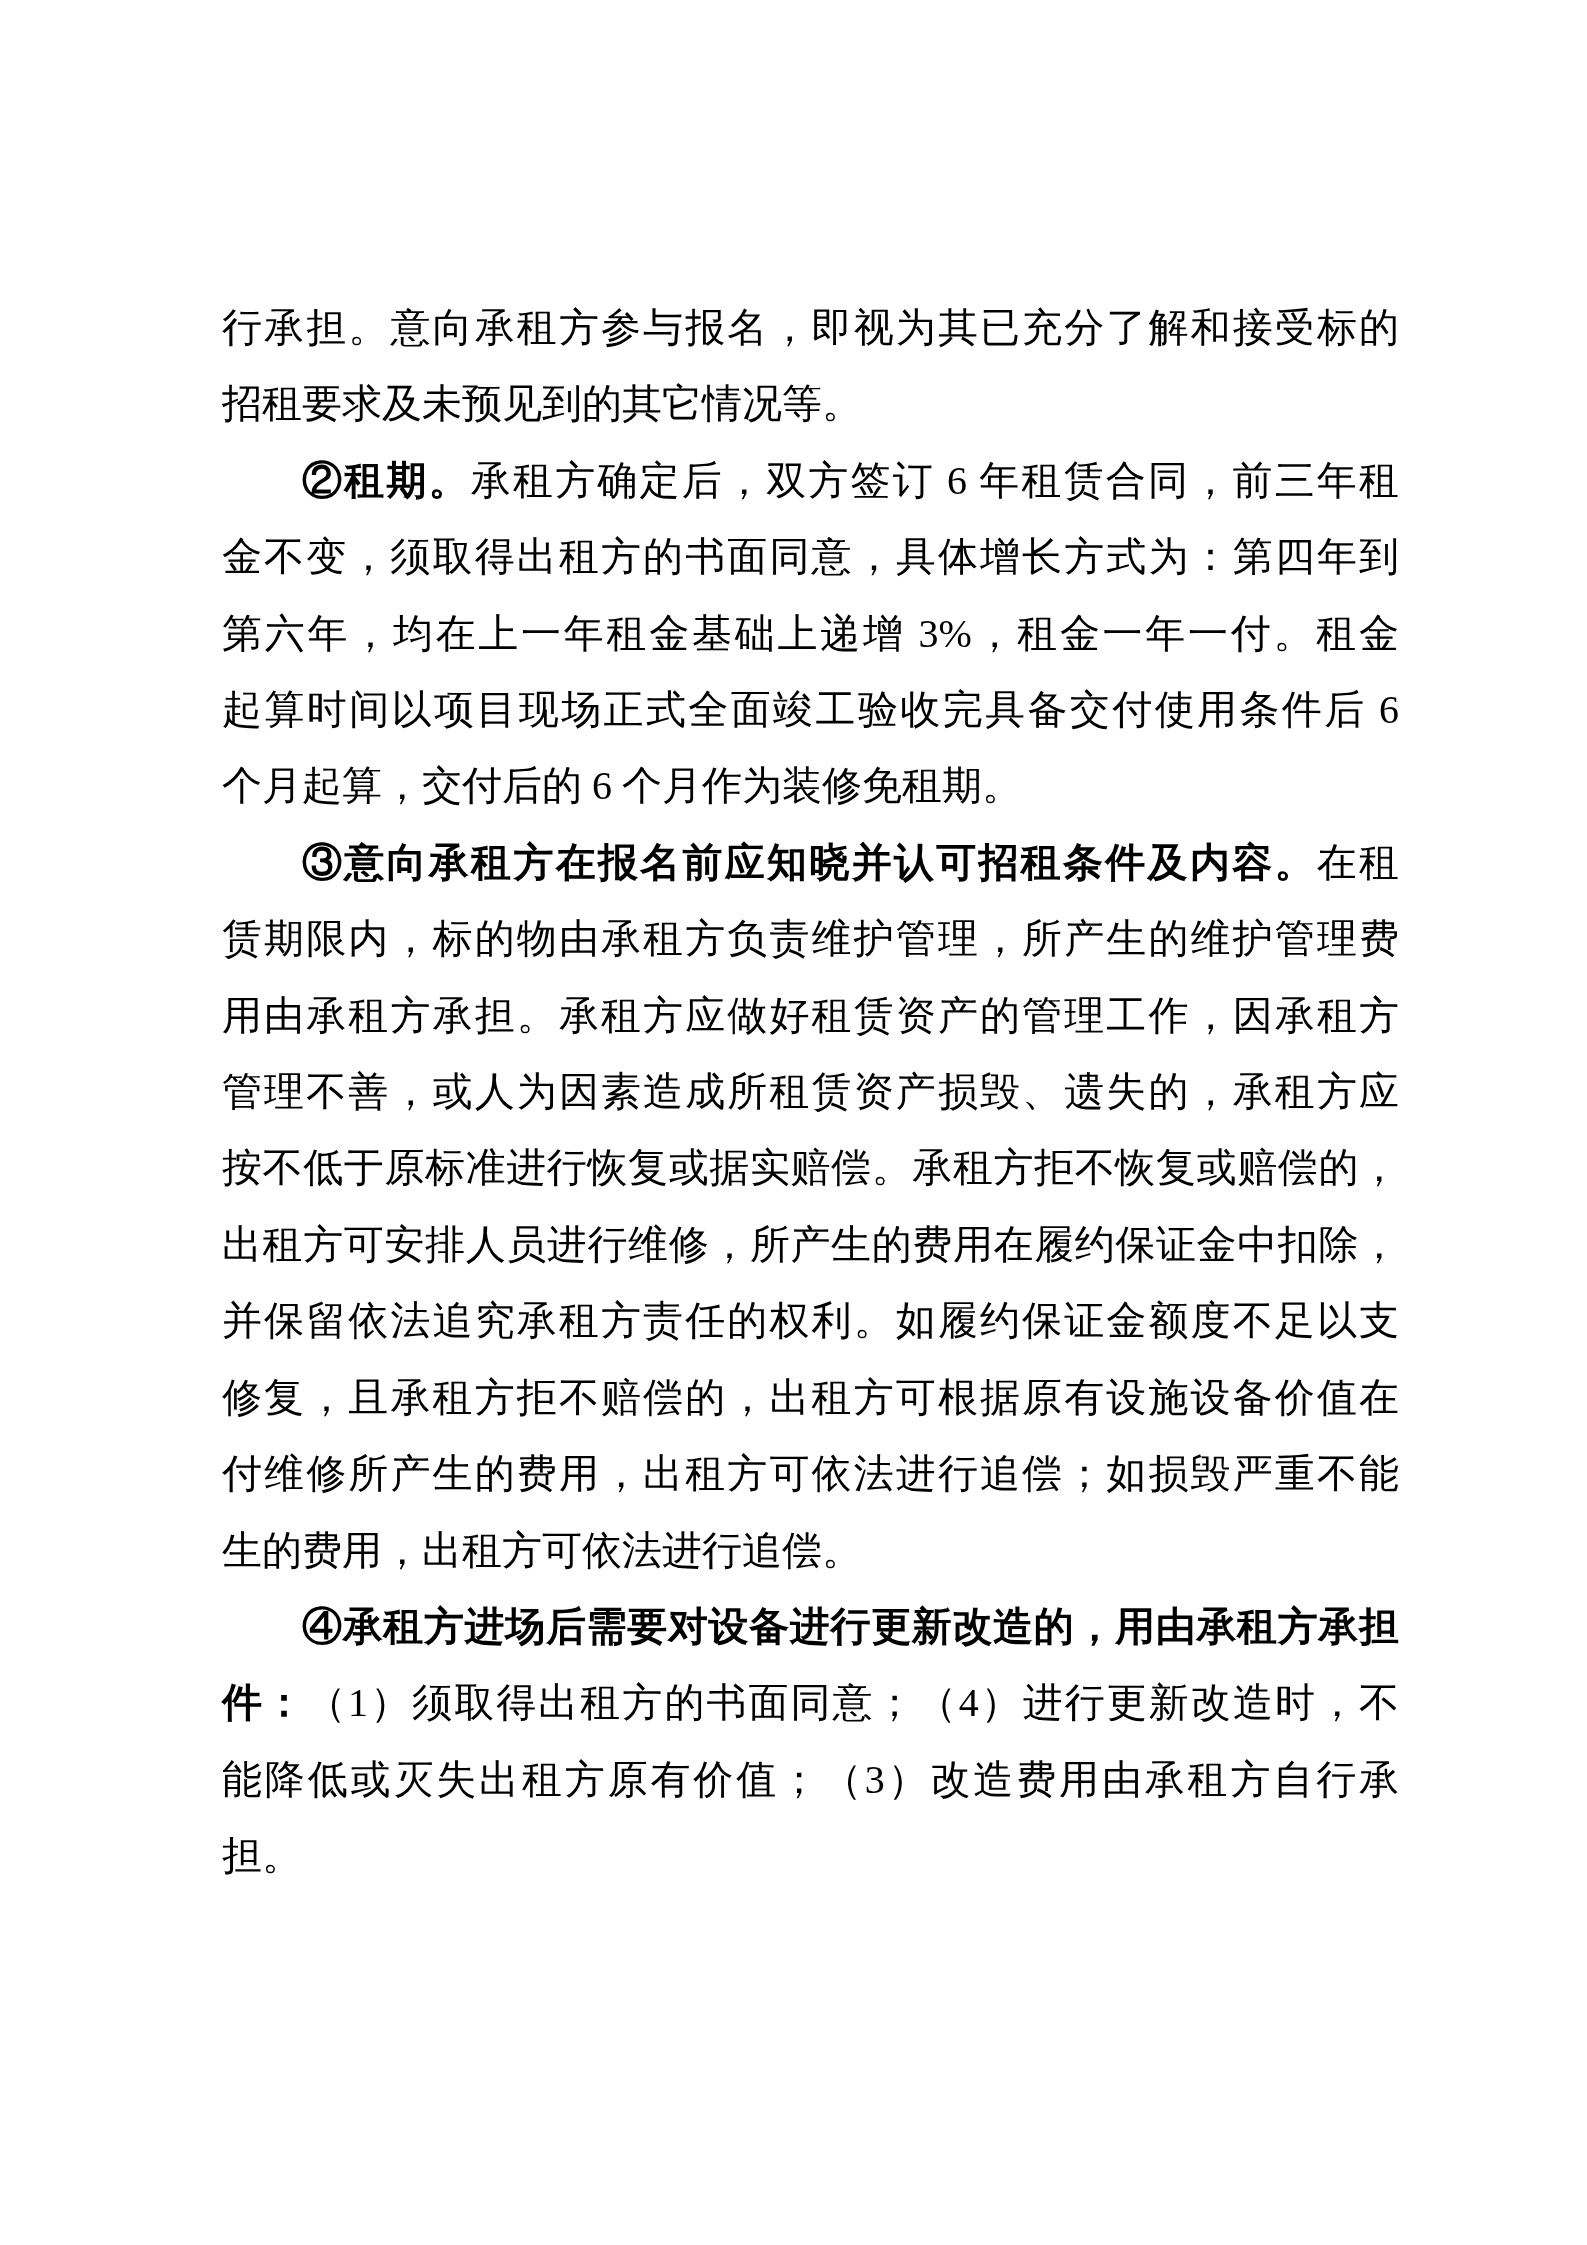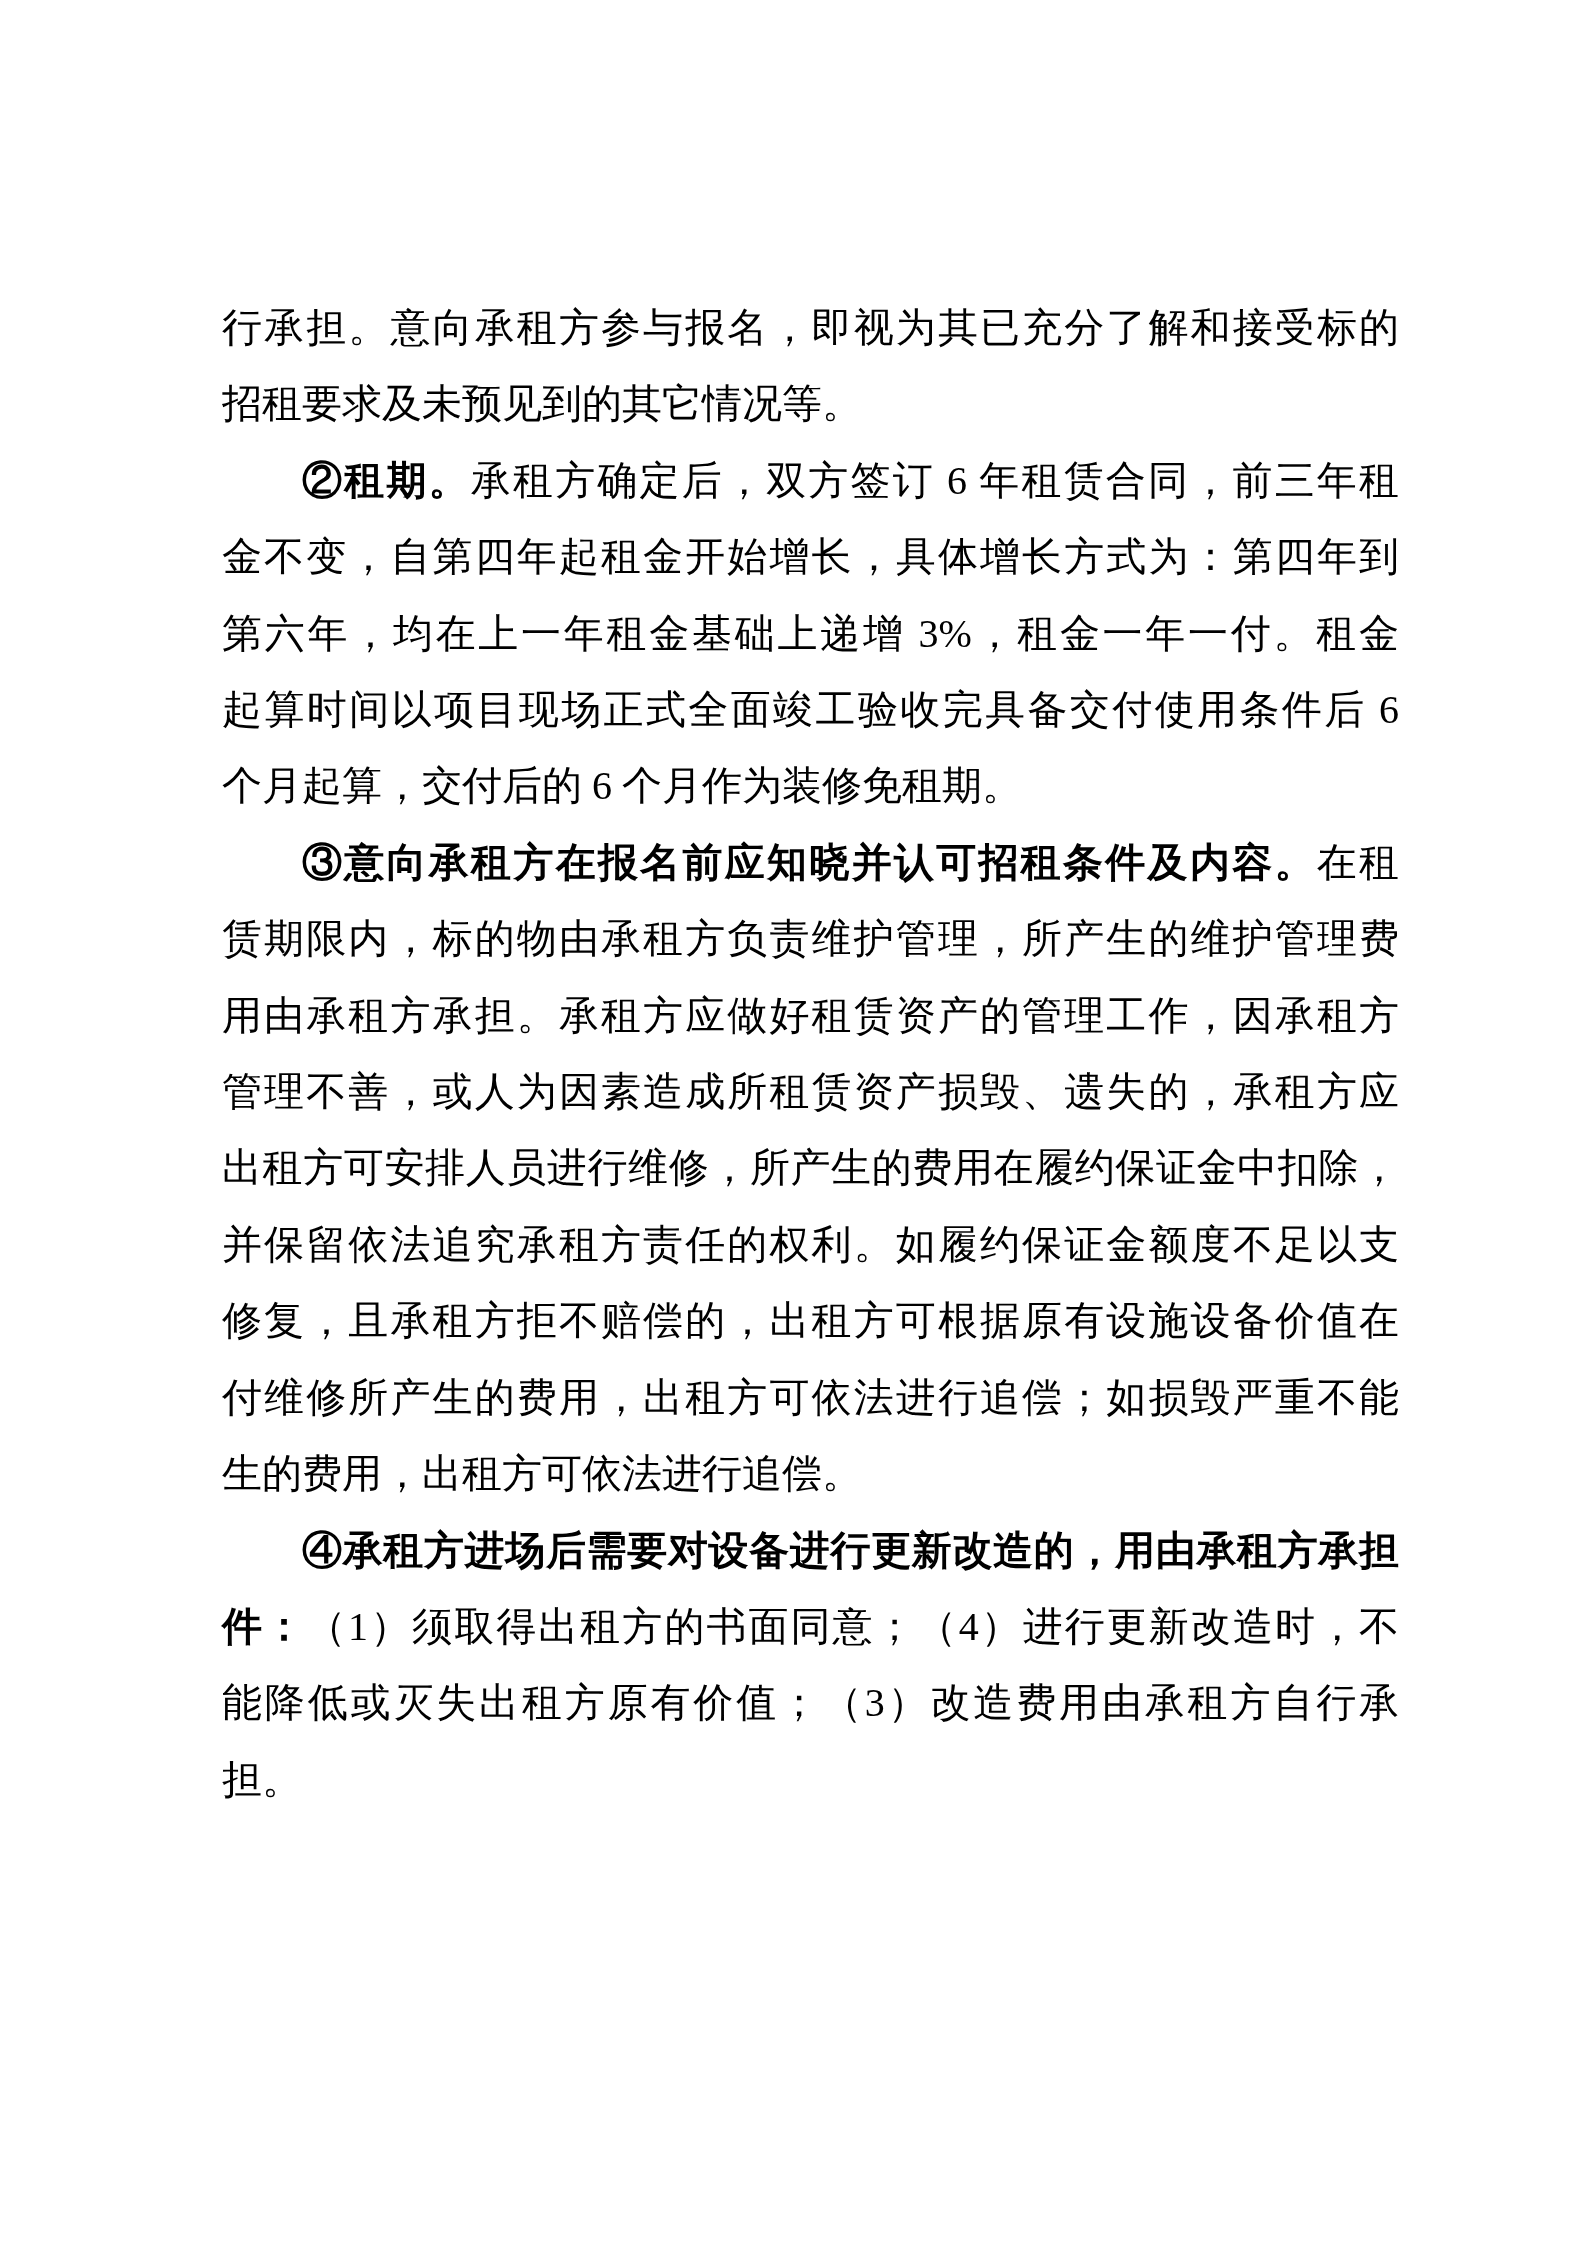--- a/index.html
+++ b/index.html
@@ -58,30 +58,31 @@
 <body>
 
 <div class="page">
   <div class="doc-body" style="color: rgb(0, 0, 0); margin-left: 9px;">
       <div class="para">
         <div class="line"><span class="run">行承担。意向承租方参与报名，即视为其已充分了解和接受标的</span></div>
         <div class="line end"><span class="run">招租要求及未预见到的其它情况等。</span></div>
       </div>
       <div class="para">
         <div class="line indent"><span class="run bold">②租期。</span><span class="run">承租方确定后，双方签订 6 年租赁合同，前三年租</span></div>
-        <div class="line"><span class="run">金不变，自第四年起租金开始增长，具体增长方式为：第四年到</span></div>
+        <div class="line"><span class="run">金不变，须取得出租方的书面同意，具体增长方式为：第四年到</span></div>
         <div class="line"><span class="run">第六年，均在上一年租金基础上递增 3%，租金一年一付。租金</span></div>
         <div class="line"><span class="run">起算时间以项目现场正式全面竣工验收完具备交付使用条件后 6</span></div>
         <div class="line end"><span class="run">个月起算，交付后的 6 个月作为装修免租期。</span></div>
       </div>
       <div class="para">
         <div class="line indent"><span class="run bold">③意向承租方在报名前应知晓并认可招租条件及内容。</span><span class="run">在租</span></div>
         <div class="line"><span class="run">赁期限内，标的物由承租方负责维护管理，所产生的维护管理费</span></div>
         <div class="line"><span class="run">用由承租方承担。承租方应做好租赁资产的管理工作，因承租方</span></div>
         <div class="line"><span class="run">管理不善，或人为因素造成所租赁资产损毁、遗失的，承租方应</span></div>
+        <div class="line"><span class="run">按不低于原标准进行恢复或据实赔偿。承租方拒不恢复或赔偿的，</span></div>
         <div class="line"><span class="run">出租方可安排人员进行维修，所产生的费用在履约保证金中扣除，</span></div>
         <div class="line"><span class="run">并保留依法追究承租方责任的权利。如履约保证金额度不足以支</span></div>
         <div class="line"><span class="run">修复，且承租方拒不赔偿的，出租方可根据原有设施设备价值在</span></div>
         <div class="line"><span class="run">付维修所产生的费用，出租方可依法进行追偿；如损毁严重不能</span></div>
         <div class="line end"><span class="run">生的费用，出租方可依法进行追偿。</span></div>
       </div>
       <div class="para">
         <div class="line indent"><span class="run bold">④承租方进场后需要对设备进行更新改造的，用由承租方承担</span></div>
         <div class="line"><span class="run bold">件：</span><span class="run">（1）须取得出租方的书面同意；（4）进行更新改造时，不</span></div>
         <div class="line"><span class="run">能降低或灭失出租方原有价值；（3）改造费用由承租方自行承</span></div>

